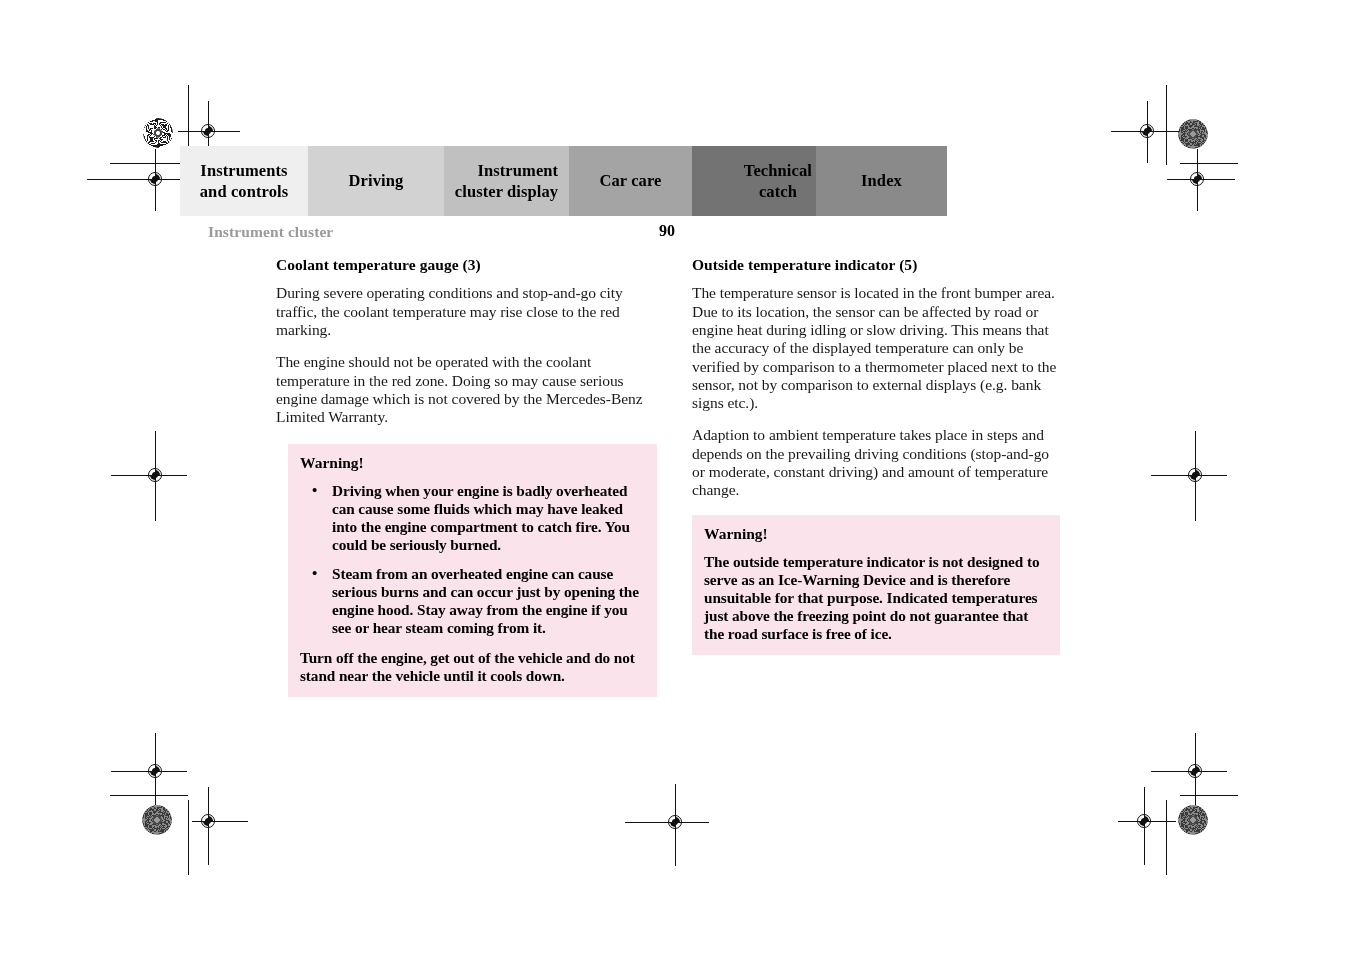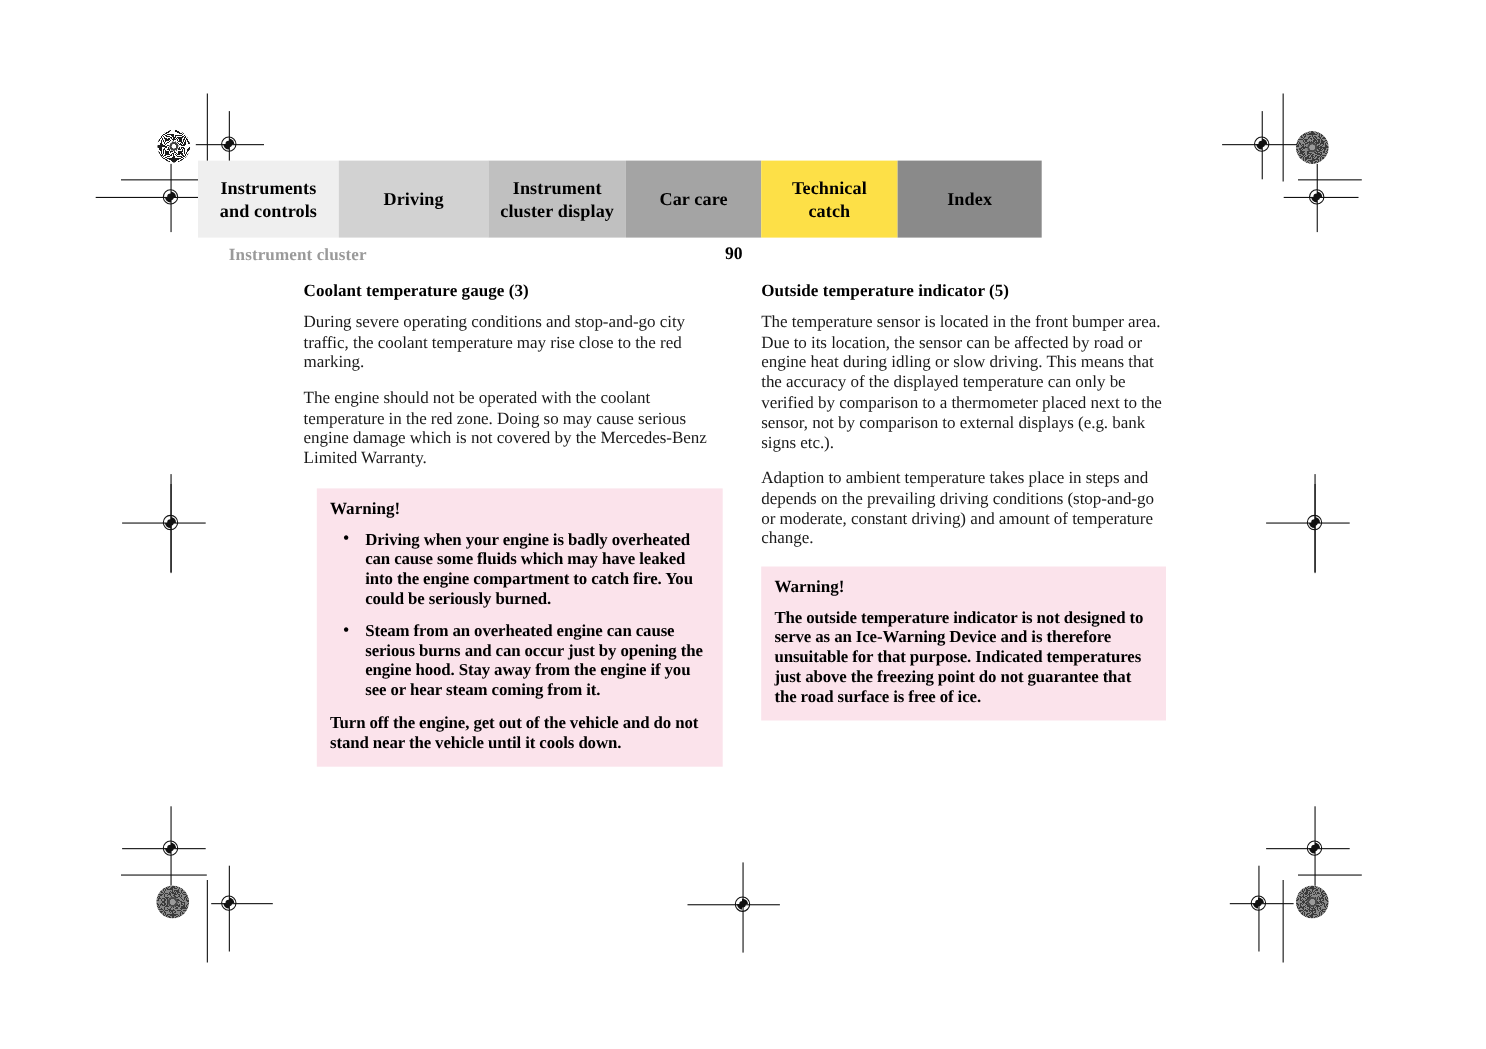--- a/index.html
+++ b/index.html
@@ -365,27 +365,27 @@
     </div>
   </div>
 
   <div class="tabbar">
     <div class="tab" style="width:128px; background:#efefef;">
       <span><span>Instruments</span><br><span>and controls</span></span>
     </div>
     <div class="tab" style="width:136px; background:#d2d2d2;">
       <span>Driving</span>
     </div>
-    <div class="tab" style="width:125px; background:#c0c0c0;">
+    <div class="tab" style="width:125px; background:#c0c0c0;text-align:right;">
       <span><span>Instrument</span><br><span>cluster display</span></span>
     </div>
     <div class="tab" style="width:123px; background:#a4a4a4;">
       <span>Car care</span>
     </div>
-    <div class="tab" style="width:124px; background:#fde047;">
+    <div class="tab" style="width:124px; background:#737373;justify-content:flex-end;">
       <span><span>Technical</span><br><span>catch</span></span>
     </div>
     <div class="tab" style="width:131px; background:#8a8a8a;">
       <span>Index</span>
     </div>
   </div>
 
   <div class="runhead">Instrument cluster</div>
   <div class="pagenum">90</div>
 

